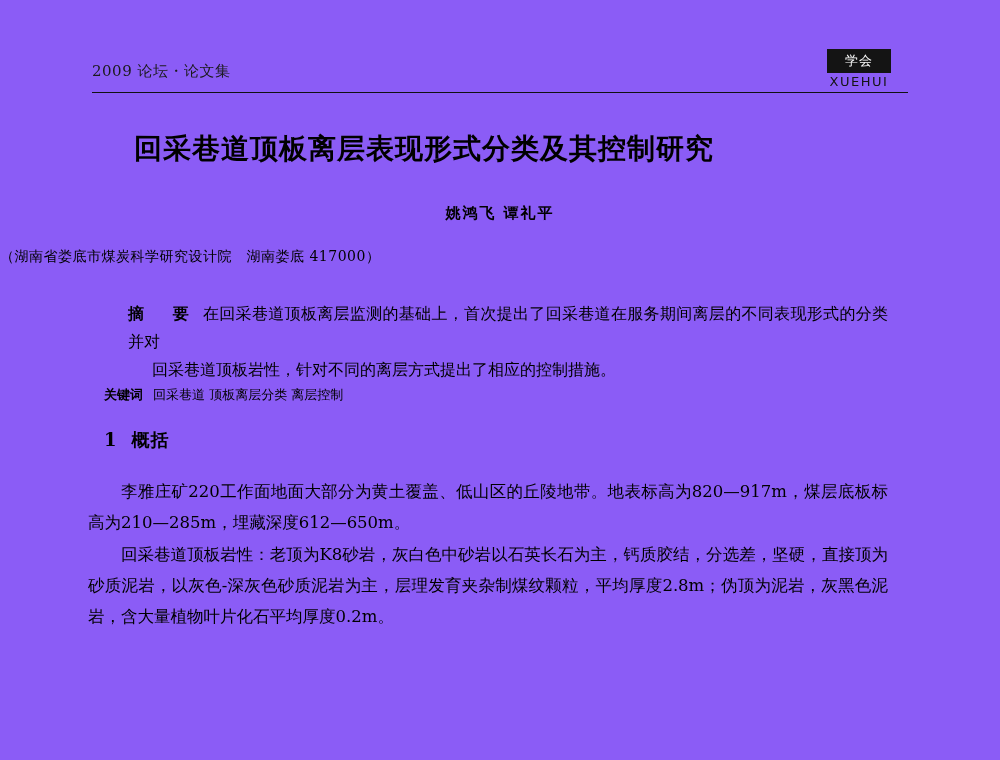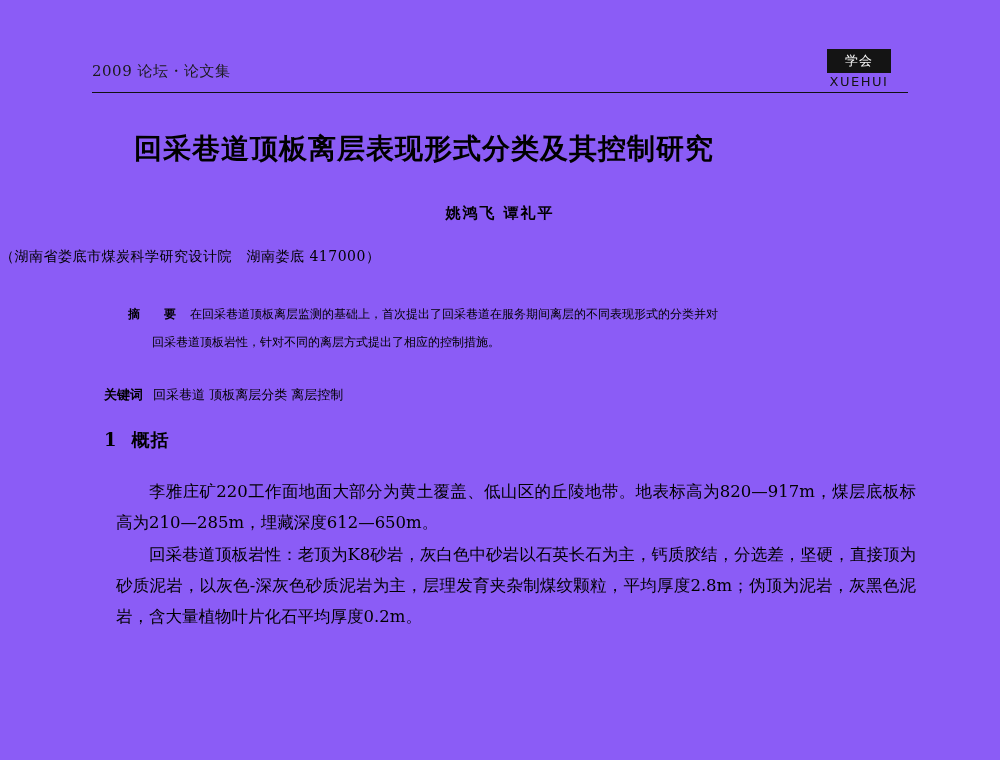--- a/index.html
+++ b/index.html
@@ -100,21 +100,21 @@
     font-size: 14px;
     letter-spacing: 0.5px;
   }
 
   
   .abstract {
     position: absolute;
     left: 128px;
     top: 300px;
     width: 760px;
-    font-size: 12px;
+    font-size: 16px;
     line-height: 28px;
     text-align: justify;
   }
   .abstract-label {
     font-weight: bold;
     letter-spacing: 6px;
     margin-right: 8px;
   }
   .abstract-indent {
     display: block;
@@ -142,21 +142,21 @@
     font-size: 18px;
     font-weight: bold;
     letter-spacing: 1px;
   }
   .section-heading .num {
     margin-right: 14px;
   }
 
   .body-text {
     position: absolute;
-    left: 116px;
+    left: 88px;
     top: 476px;
     width: 800px;
     font-size: 16.5px;
     line-height: 31px;
     text-align: justify;
   }
   .body-text p {
     margin: 0 0 1px 0;
     text-indent: 2em;
   }

